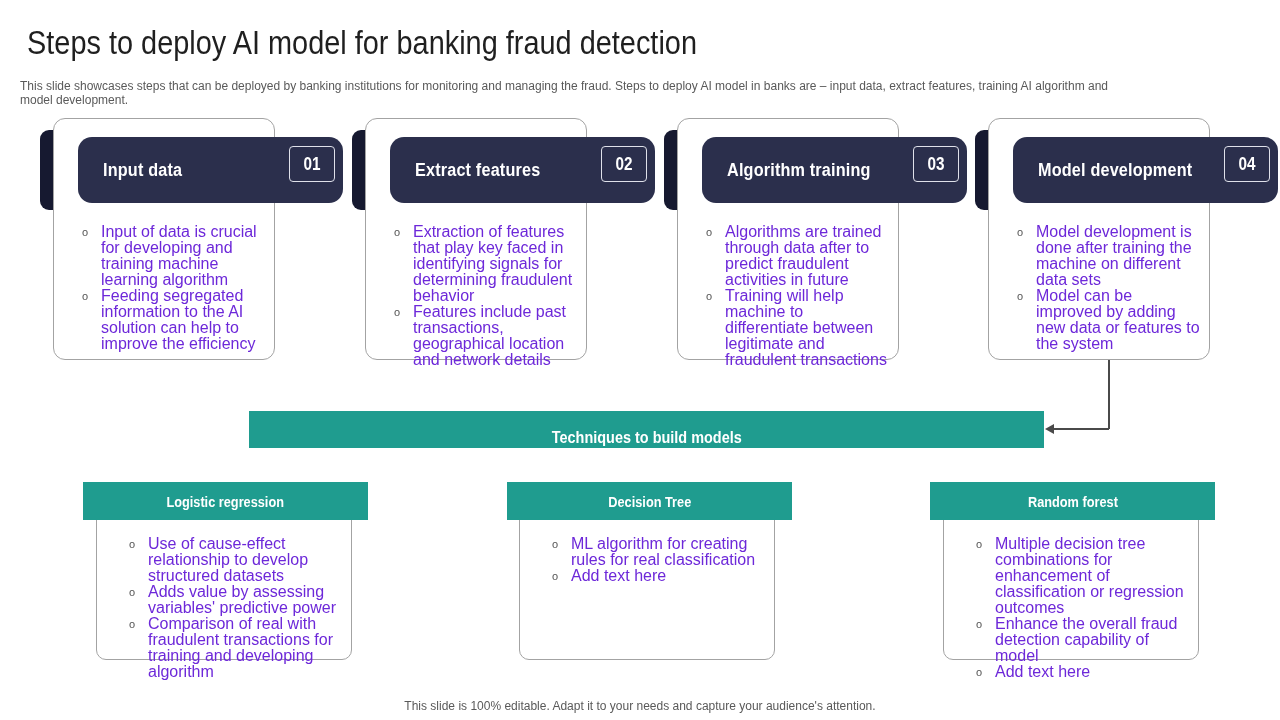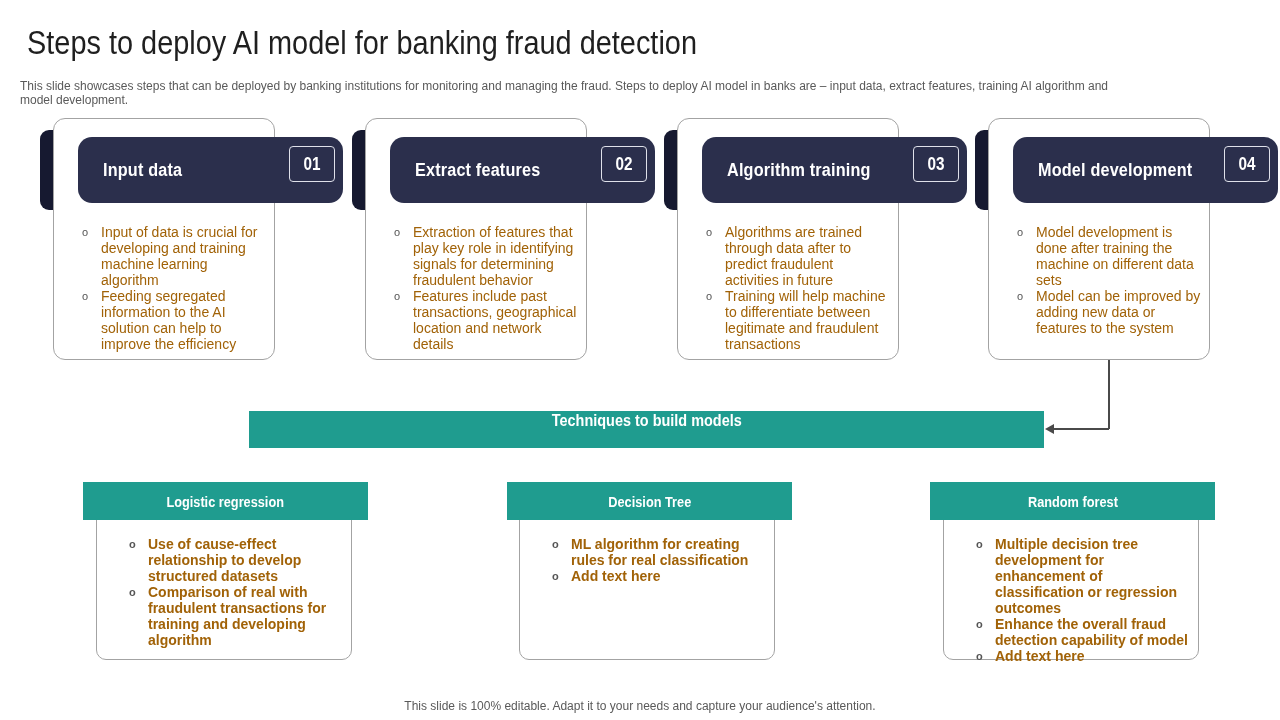--- a/index.html
+++ b/index.html
@@ -17,42 +17,42 @@
   .fold{position:absolute;width:36px;height:80px;top:130px;background:#161930;border-radius:9px;z-index:1;}
   .stepbody{position:absolute;top:118px;width:222px;height:242px;background:#ffffff;
             border:1px solid #a3a3a3;border-radius:12px;z-index:2;box-sizing:border-box;}
   .stephead{position:absolute;top:137px;width:265px;height:66px;background:#2b2f4c;border-radius:14px;
             z-index:3;display:flex;align-items:center;box-sizing:border-box;padding-left:25px;margin-left:38px;}
   .stephead .htitle{font-size:18px;font-weight:bold;color:#ffffff;letter-spacing:.2px;}
   .badge{position:absolute;right:8px;top:9px;width:46px;height:36px;border:1.5px solid #dfe1ea;
          border-radius:4px;display:flex;align-items:center;justify-content:center;box-sizing:border-box;}
   .badge span{font-size:18px;font-weight:bold;color:#ffffff;}
 
-  ul.bullets{margin:0;padding:0;list-style:none;font-size:14px;line-height:16px;color:#a16207;}
+  ul.bullets{margin:0;padding:0;list-style:none;font-size:16px;line-height:16px;color:#6d28d9;}
   ul.bullets li{position:relative;padding-left:21px;margin:0;}
   ul.bullets li::before{content:"o";position:absolute;left:2px;top:0;color:#555;font-size:11px;}
   .stepbody ul.bullets{margin:105px 8px 0 26px;}
 
   
   .banner{position:absolute;left:249px;top:411px;width:795px;height:37px;background:#1f9c8f;z-index:2;
-          display:flex;align-items:flex-start;justify-content:center;}
+          display:flex;align-items:flex-end;justify-content:center;}
   .banner .btext{font-size:17px;font-weight:bold;color:#ffffff;}
   .conn-v{position:absolute;left:1108px;top:360px;width:1.5px;height:69px;background:#4a4a4a;}
   .conn-h{position:absolute;left:1053px;top:428px;width:56px;height:1.5px;background:#4a4a4a;}
   .conn-arrow{position:absolute;left:1045px;top:424px;width:0;height:0;
               border-top:5px solid transparent;border-bottom:5px solid transparent;
               border-right:9px solid #4a4a4a;}
 
   
   .techbody{position:absolute;top:505px;width:256px;height:155px;background:#ffffff;
             border:1px solid #a3a3a3;border-radius:10px;z-index:1;box-sizing:border-box;}
   .techhead{position:absolute;top:482px;width:285px;height:38px;background:#1f9c8f;z-index:2;
             display:flex;align-items:center;justify-content:center;}
   .techhead .htitle{font-size:15px;font-weight:bold;color:#ffffff;}
-  .techbody ul.bullets{margin:30px 6px 8px 30px;font-weight:bold;}
+  .techbody ul.bullets{margin:30px 6px 8px 30px;}
 
   
   .footer{position:absolute;left:0;top:699px;width:100%;text-align:center;font-size:12px;color:#595959;}
 </style>
 </head>
 <body>
 
 <div id="slide">
 
   <div class="title"><span class="cond">Steps to deploy AI model for banking fraud detection</span></div>
@@ -68,21 +68,21 @@
   <div class="stephead" style="left:40px">
     <span class="htitle cond" style="transform:scaleX(0.9)">Input data</span>
     <div class="badge">
         <span class="cond-c">01</span>
       </div>
   </div>
 
   <div class="fold" style="left:352px"></div>
   <div class="stepbody" style="left:365px">
     <ul class="bullets">
-        <li>Extraction of features that play key role in identifying signals for determining fraudulent behavior</li>
+        <li>Extraction of features that play key faced in identifying signals for determining fraudulent behavior</li>
         <li>Features include past transactions, geographical location and network details</li>
       </ul>
   </div>
   <div class="stephead" style="left:352px">
     <span class="htitle cond" style="transform:scaleX(0.9)">Extract features</span>
     <div class="badge">
         <span class="cond-c">02</span>
       </div>
   </div>
 
@@ -118,40 +118,41 @@
   <div class="conn-h"></div>
   <div class="conn-arrow"></div>
 
   <div class="banner">
     <span class="btext cond-c">Techniques to build models</span>
   </div>
 
   <div class="techbody" style="left:96px">
     <ul class="bullets">
         <li>Use of cause-effect relationship to develop structured datasets</li>
+        <li>Adds value by assessing variables' predictive power</li>
         <li>Comparison of real with fraudulent transactions for training and developing algorithm</li>
       </ul>
   </div>
   <div class="techhead" style="left:83px">
     <span class="htitle cond-c">Logistic regression</span>
   </div>
 
   <div class="techbody" style="left:519px">
     <ul class="bullets">
         <li>ML algorithm for creating rules for real classification</li>
         <li>Add text here</li>
       </ul>
   </div>
   <div class="techhead" style="left:507px">
     <span class="htitle cond-c">Decision Tree</span>
   </div>
 
   <div class="techbody" style="left:943px">
     <ul class="bullets">
-        <li>Multiple decision tree development for enhancement of classification or regression outcomes</li>
+        <li>Multiple decision tree combinations for enhancement of classification or regression outcomes</li>
         <li>Enhance the overall fraud detection capability of model</li>
         <li>Add text here</li>
       </ul>
   </div>
   <div class="techhead" style="left:930px">
     <span class="htitle cond-c">Random forest</span>
   </div>
 
   <div class="footer">This slide is 100% editable. Adapt it to your needs and capture your audience's attention.</div>
 

